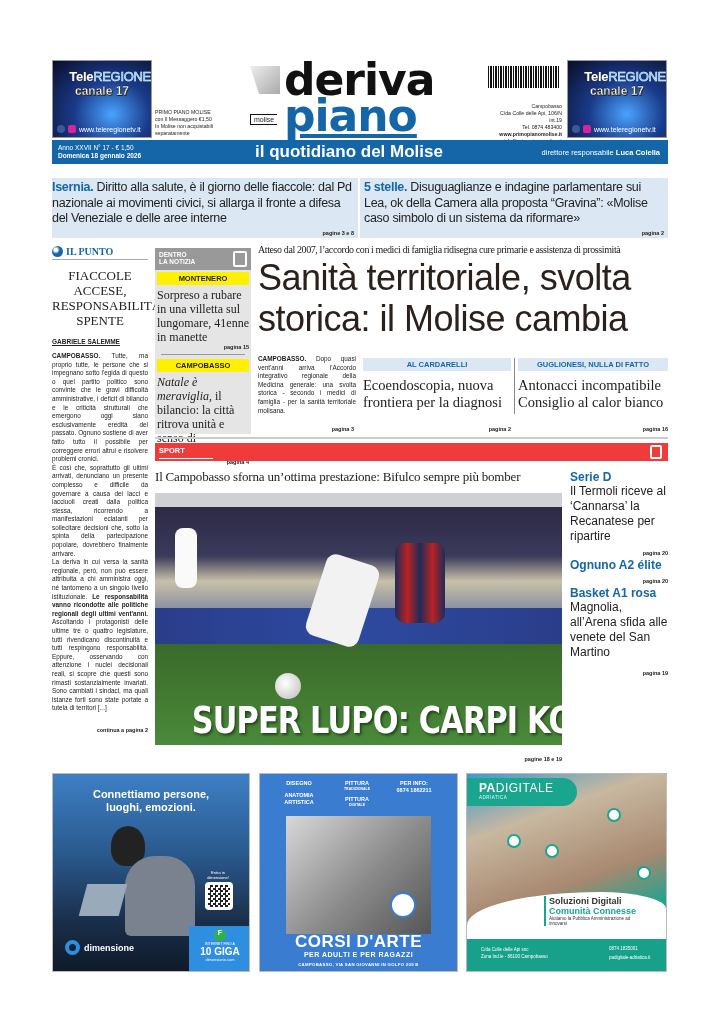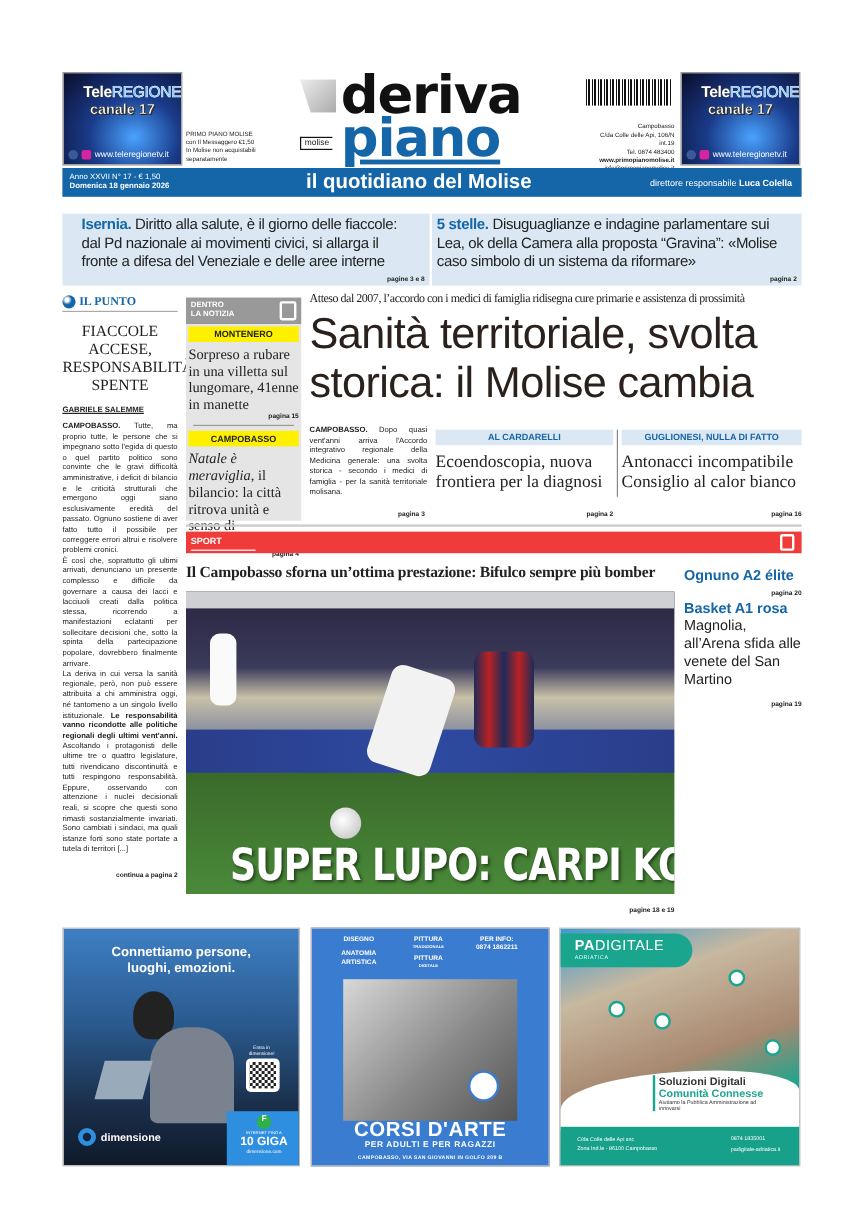--- a/index.html
+++ b/index.html
@@ -80,21 +80,21 @@
 
 <div class="abs bluebar" style="left:52px;top:140px;width:616px;height:24px;">
   <div class="abs" style="left:6px;top:4px;font-size:6.5px;line-height:8px;">
     <div>Anno XXVII N° 17 - € 1,50</div>
     <div style="font-weight:bold">Domenica 18 gennaio 2026</div>
   </div>
   <div class="abs" style="left:203px;top:2px;font-size:17px;font-weight:bold;">il quotidiano del Molise</div>
   <div class="abs" style="right:8px;top:8px;font-size:7.5px;"><span>direttore responsabile</span> <b>Luca Colella</b></div>
 </div>
 
-<div class="abs lightbox" style="left:52px;top:178px;width:306px;height:60px;padding:2px 16px;">
+<div class="abs lightbox" style="left:52px;top:178px;width:306px;height:60px;padding:2px 0;">
   <div style="font-size:12.5px;line-height:15.5px;letter-spacing:-0.3px;"><span class="hl-blue">Isernia.</span> <span>Diritto alla salute, è il giorno delle fiaccole: dal Pd nazionale ai movimenti civici, si allarga il fronte a difesa del Veneziale e delle aree interne</span></div>
   <div class="pg" style="position:absolute;right:4px;bottom:2px;">pagine 3 e 8</div>
 </div>
 <div class="abs lightbox" style="left:360px;top:178px;width:308px;height:60px;padding:2px 4px;">
   <div style="font-size:12.5px;line-height:15.5px;letter-spacing:-0.3px;"><span class="hl-blue">5 stelle.</span> <span>Disuguaglianze e indagine parlamentare sui Lea, ok della Camera alla proposta “Gravina”: «Molise caso simbolo di un sistema da riformare»</span></div>
   <div class="pg" style="position:absolute;right:4px;bottom:2px;">pagina 2</div>
 </div>
 
 <div class="abs" style="left:52px;top:246px;width:96px;">
   <div style="display:flex;align-items:center;gap:3px;border-bottom:1px solid #aaa;padding-bottom:2px;">
@@ -150,34 +150,39 @@
   <div class="serif" style="font-size:14.5px;line-height:17px;margin-top:6px;">Antonacci incompatibile Consiglio al calor bianco</div>
 </div>
 <div class="abs pg" style="left:518px;top:426px;width:150px;">pagina 16</div>
 
 <div class="abs" style="left:155px;top:437px;width:513px;height:2px;background:#ccc;"></div>
 
 <div class="abs" style="left:155px;top:443px;width:513px;height:18px;background:#ef3b39;">
   <div class="abs" style="left:4px;top:3px;color:#fff;font-size:7.5px;font-weight:bold;border-bottom:1px solid #fff;width:54px;padding-bottom:3px;">SPORT</div>
   <div class="abs" style="right:6px;top:2px;width:12px;height:14px;border:2px solid #fff;border-radius:2px;"></div>
 </div>
-<div class="abs serif" style="left:155px;top:469px;font-size:13px;white-space:nowrap;letter-spacing:-0.2px;font-weight:bold;">Il Campobasso sforna un’ottima prestazione: Bifulco sempre più bomber</div>
+<div class="abs serif" style="left:155px;top:469px;font-size:13px;white-space:nowrap;letter-spacing:-0.2px;">Il Campobasso sforna un’ottima prestazione: Bifulco sempre più bomber</div>
 
 <div class="abs" style="left:155px;top:493px;width:407px;height:252px;overflow:hidden;background:linear-gradient(180deg,#2a2540 0%,#3a3a5a 25%,#c8c0a8 35%,#5a6a9a 55%,#3a6a2a 60%,#4a8a3a 100%);">
   <div class="abs" style="left:0;top:0;width:100%;height:14px;background:#cfd0d4;"></div>
   <div class="abs" style="left:0;top:115px;width:100%;height:36px;background:linear-gradient(90deg,#2a3d8a,#2d4aa0,#2a3d8a);"></div>
   <div class="abs" style="left:20px;top:35px;width:22px;height:60px;background:#fafafa;border-radius:8px;"></div>
   <div class="abs" style="left:160px;top:65px;width:55px;height:85px;background:#f2f2f2;border-radius:10px;transform:rotate(18deg);"></div>
   <div class="abs" style="left:240px;top:50px;width:50px;height:80px;background:linear-gradient(90deg,#1d2b5a,#b22,#1d2b5a,#b22,#1d2b5a);border-radius:10px;"></div>
   <div class="abs" style="left:120px;top:180px;width:26px;height:26px;background:radial-gradient(circle at 40% 40%,#fff,#bbb);border-radius:50%;"></div>
   <div class="abs" style="left:0;top:206px;width:100%;font-size:37px;font-weight:bold;color:#fff;text-align:center;letter-spacing:-1px;text-shadow:2px 2px 3px rgba(0,0,0,0.5);font-family:'DejaVu Sans',sans-serif;transform:scaleX(0.82);transform-origin:center;white-space:nowrap;">SUPER LUPO: CARPI KO</div>
 </div>
 <div class="abs pg" style="left:400px;top:756px;width:162px;">pagine 18 e 19</div>
 
 <div class="abs" style="left:570px;top:470px;width:98px;">
+  <div>
+    <div class="sport-title">Serie D</div>
+    <div class="sport-text">Il Termoli riceve al ‘Cannarsa’ la Recanatese per ripartire</div>
+    <div class="pg" style="margin-top:6px;">pagina 20</div>
+  </div>
   <div style="margin-top:2px;">
     <div class="sport-title">Ognuno A2 élite</div>
     <div class="pg" style="margin-top:6px;">pagina 20</div>
   </div>
   <div style="margin-top:2px;">
     <div class="sport-title">Basket A1 rosa</div>
     <div class="sport-text">Magnolia, all’Arena sfida alle venete del San Martino</div>
     <div class="pg" style="margin-top:10px;">pagina 19</div>
   </div>
 </div>

